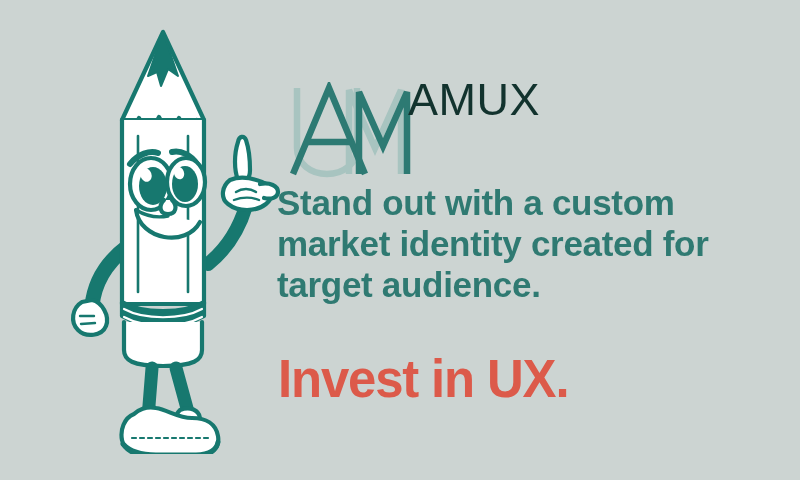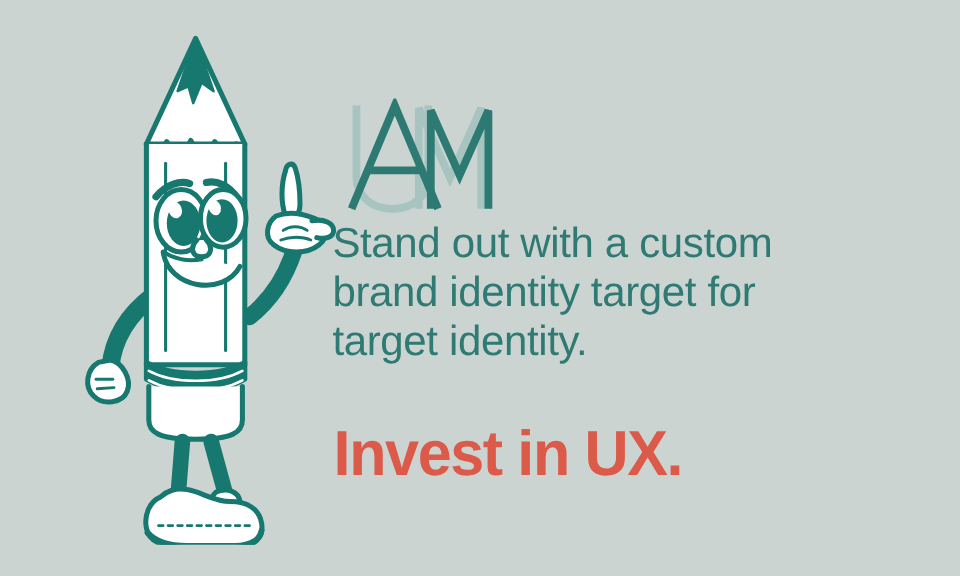--- a/index.html
+++ b/index.html
@@ -86,21 +86,21 @@
     display: block;
   }
 
   #body-copy {
     position: absolute;
     left: 277px;
     top: 182px;
     width: 470px;
     font-family: "Liberation Sans", sans-serif;
     font-size: 35px;
-    font-weight: 400;
+    font-weight: 700;
     line-height: 41px;
     letter-spacing: -0.3px;
     color: #2f7a72;
   }
   .copy-line { display: block; white-space: nowrap; }
 
   #headline {
     position: absolute;
     left: 278px;
     top: 348px;
@@ -204,23 +204,24 @@
       <path d="M62,92 L62,8 L88,66 L114,8 L114,92" stroke="#a8c4c0" stroke-width="6.5"></path>
 
       <path d="M6,92 L42,6 L78,92" stroke="#2d7a73" stroke-width="6.5"></path>
       <path d="M20,60 L64,60" stroke="#2d7a73" stroke-width="6.5"></path>
 
       <path d="M72,92 L72,10 L96,64 L120,10 L120,92" stroke="#2d7a73" stroke-width="6.5"></path>
     </g>
   </svg>
 
   <div id="brand-block">
+    <span class="brand-line">AMUX</span>
   </div>
 
   <div id="body-copy">
     <span class="copy-line">Stand out with a custom</span>
-    <span class="copy-line">brand identity target for</span>
-    <span class="copy-line">target identity.</span>
+    <span class="copy-line">market identity created for</span>
+    <span class="copy-line">target audience.</span>
   </div>
 
   <div id="headline">Invest in UX.</div>
 
 </div>
 
 </body></html>

